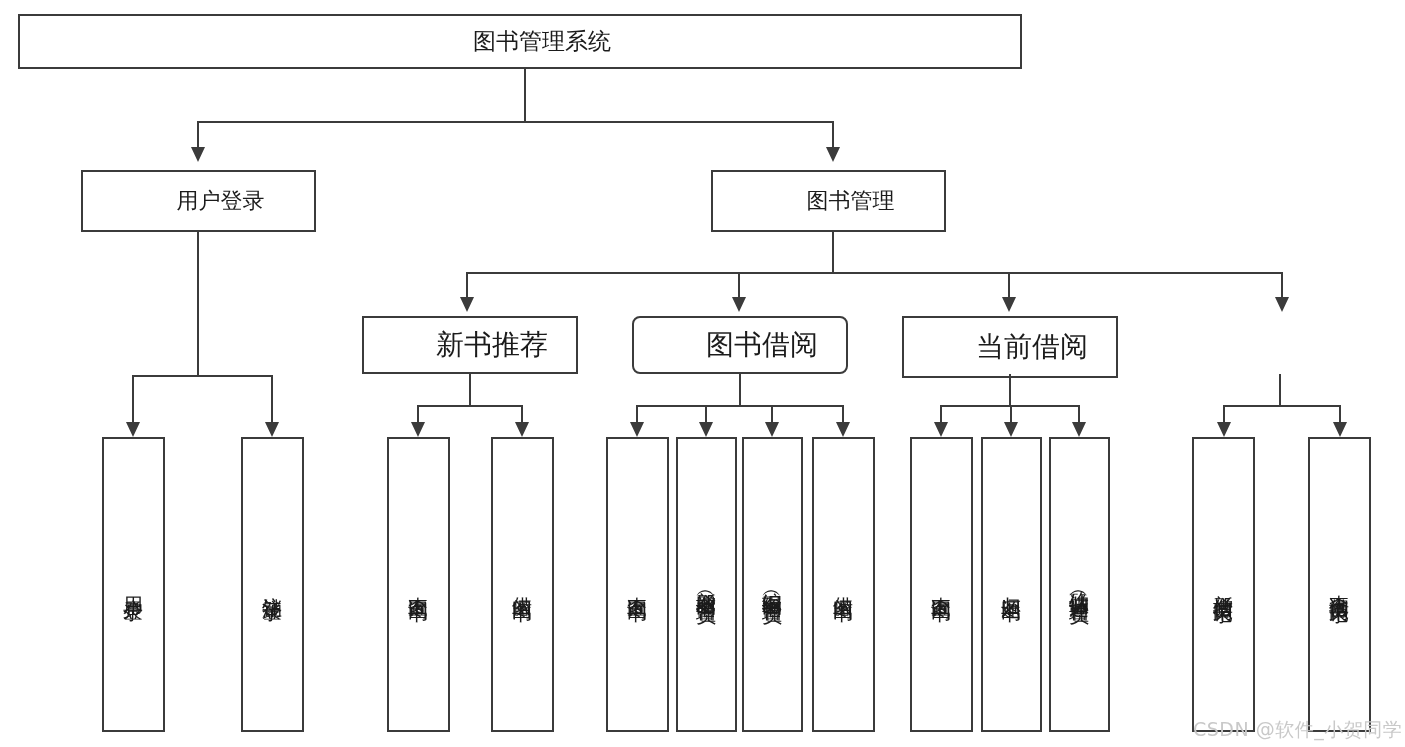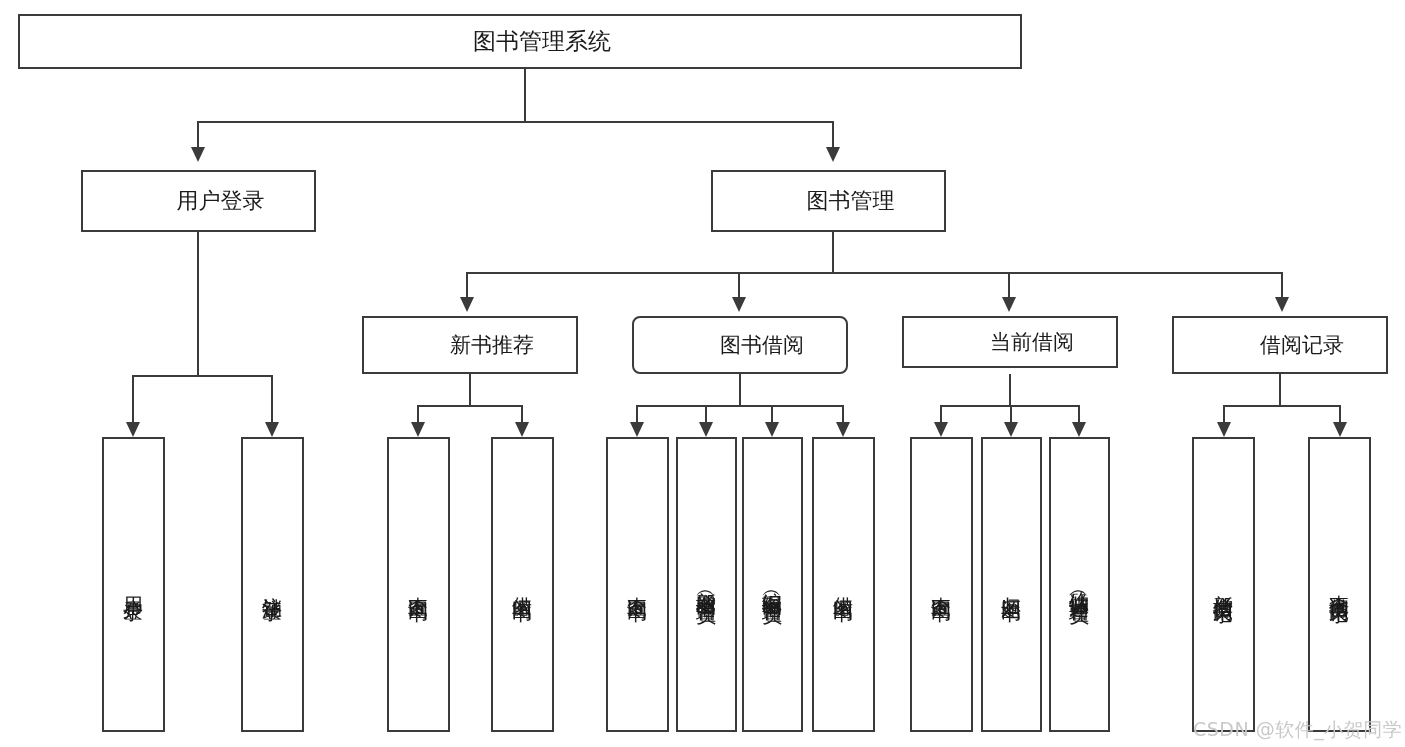--- a/index.html
+++ b/index.html
@@ -30,21 +30,21 @@
     line-height: 1.18;
     padding-left: 44px;
   }
   .node.root {
     font-size: 23px;
   }
   .node.lvl2 {
     font-size: 22px;
   }
   .node.lvl3 {
-    font-size: 21px;
+    font-size: 28px;
   }
   
   .node.leaf {
     font-size: 20px;
     writing-mode: vertical-rl;
     text-orientation: upright;
     letter-spacing: 2px;
     padding: 6px 0;
     align-items: center;
     justify-content: center;
@@ -124,25 +124,22 @@
   <div class="arrow" style="left:1002px; top:297px;"></div>
   <div class="line vline" style="left:1281px; top:272px; width:2px; height:25px;"></div>
   <div class="arrow" style="left:1275px; top:297px;"></div>
 
   <div class="node lvl3" style="left:362px; top:316px; width:216px; height:58px;">
     <span>新书推荐</span>
   </div>
   <div class="node lvl3" style="left:632px; top:316px; width:216px; height:58px;border-radius:8px;">
     <span>图书借阅</span>
   </div>
-  <div class="node lvl3" style="left:902px; top:316px; width:216px; height:52px;">
+  <div class="node lvl3" style="left:902px; top:316px; width:216px; height:62px;">
     <span>当前借阅</span>
-  </div>
-  <div class="node lvl3" style="left:1172px; top:316px; width:216px; height:58px;">
-    <span>借阅记录</span>
   </div>
 
   <div class="line vline" style="left:469px; top:374px; width:2px; height:32px;"></div>
   <div class="line hline" style="left:417px; top:405px; width:106px; height:2px;"></div>
   <div class="line vline" style="left:417px; top:405px; width:2px; height:17px;"></div>
   <div class="arrow" style="left:411px; top:422px;"></div>
   <div class="line vline" style="left:521px; top:405px; width:2px; height:17px;"></div>
   <div class="arrow" style="left:515px; top:422px;"></div>
 
   <div class="line vline" style="left:739px; top:374px; width:2px; height:32px;"></div>

